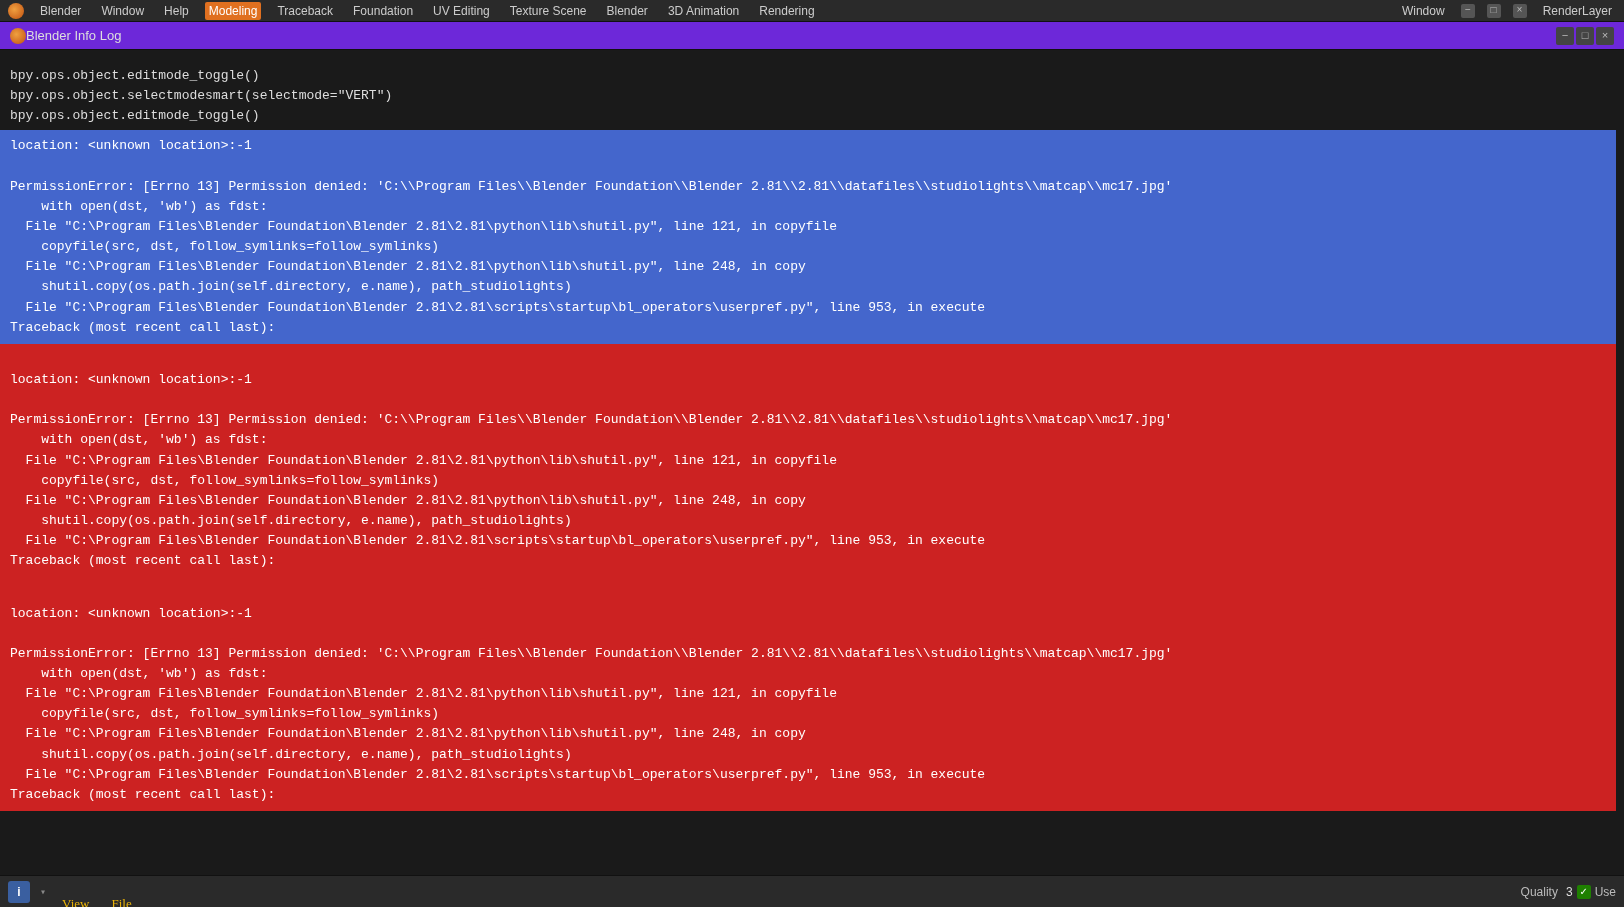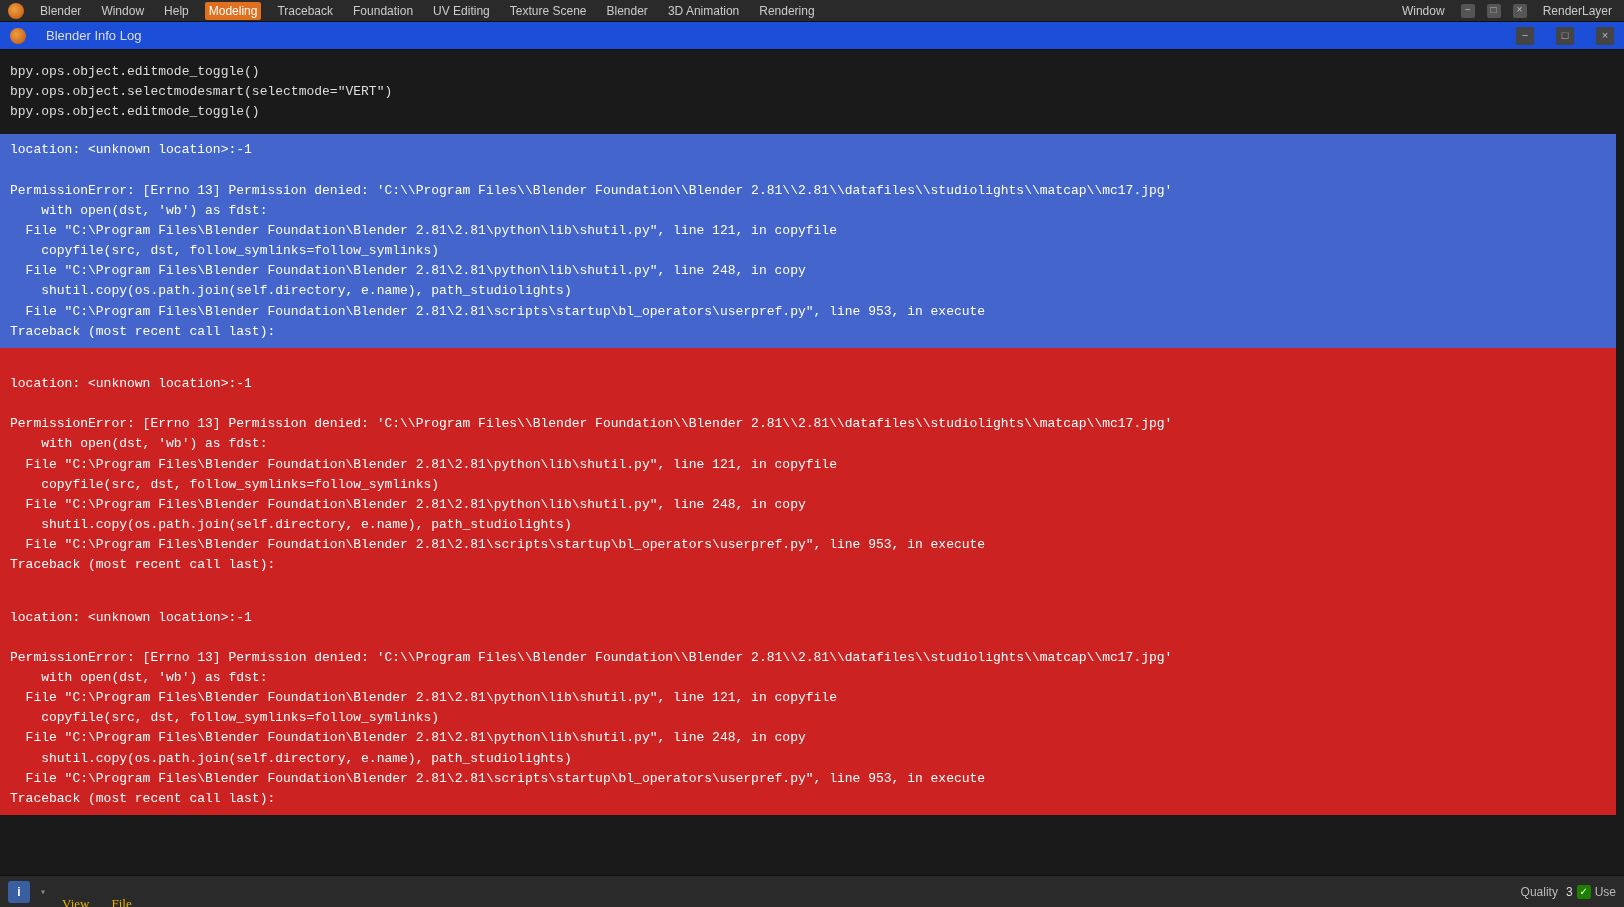--- a/index.html
+++ b/index.html
@@ -55,25 +55,25 @@
       align-items: center;
       justify-content: center;
       color: #bbb;
       font-size: 10px;
       cursor: pointer;
     }
 
     
     .title-bar {
       height: 28px;
-      background: #1d4ed8;
+      background: #6d28d9;
       display: flex;
       align-items: center;
       padding: 0 10px;
-      gap: 20px;
+      gap: 0;
       border-bottom: 1px solid #111;
     }
     .title-logo {
       width: 16px;
       height: 16px;
       background: radial-gradient(circle at 40% 40%, #f0a040, #c05010);
       border-radius: 50%;
     }
     .title-text {
       color: #ddd;
@@ -191,24 +191,25 @@
       overflow-y: auto;
       overflow-x: hidden;
     }
 
     .main-area::-webkit-scrollbar { width: 8px; }
     .main-area::-webkit-scrollbar-track { background: #2a2a2a; }
     .main-area::-webkit-scrollbar-thumb { background: #555; border-radius: 2px; }
 
     .log-normal-block {
       background: #1a1a1a;
-      padding: 12px 10px;
+      padding: 4px 10px;
       color: #ddd;
       white-space: pre;
       line-height: 1.55;
+      margin-top: 12px;
     }
   </style>
 </head>
 <body>
 
 <div class="menu-bar">
   <div class="menu-bar-logo"></div>
   <span class="menu-bar-item">Blender</span>
   <span class="menu-bar-item">Window</span>
   <span class="menu-bar-item">Help</span>

